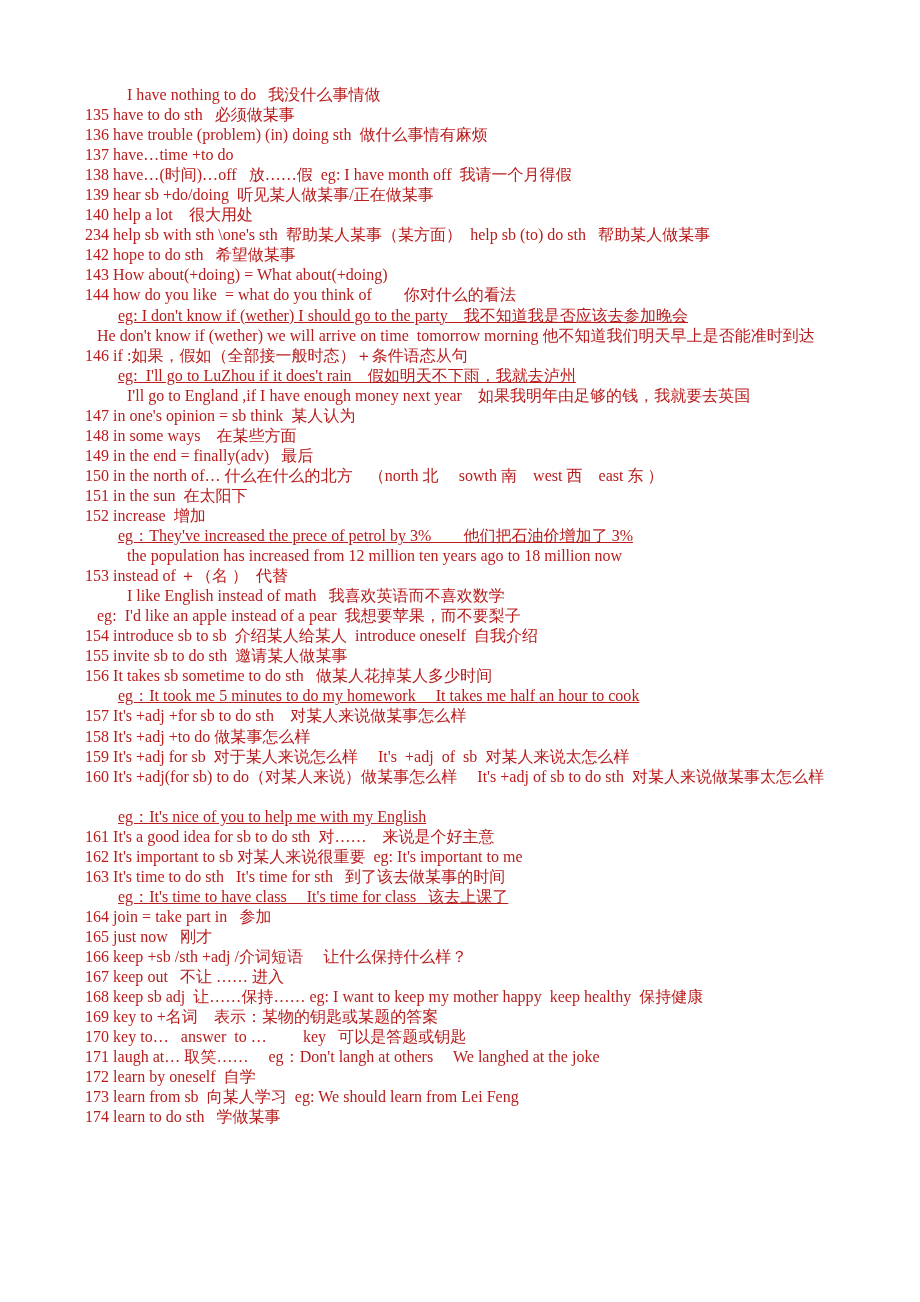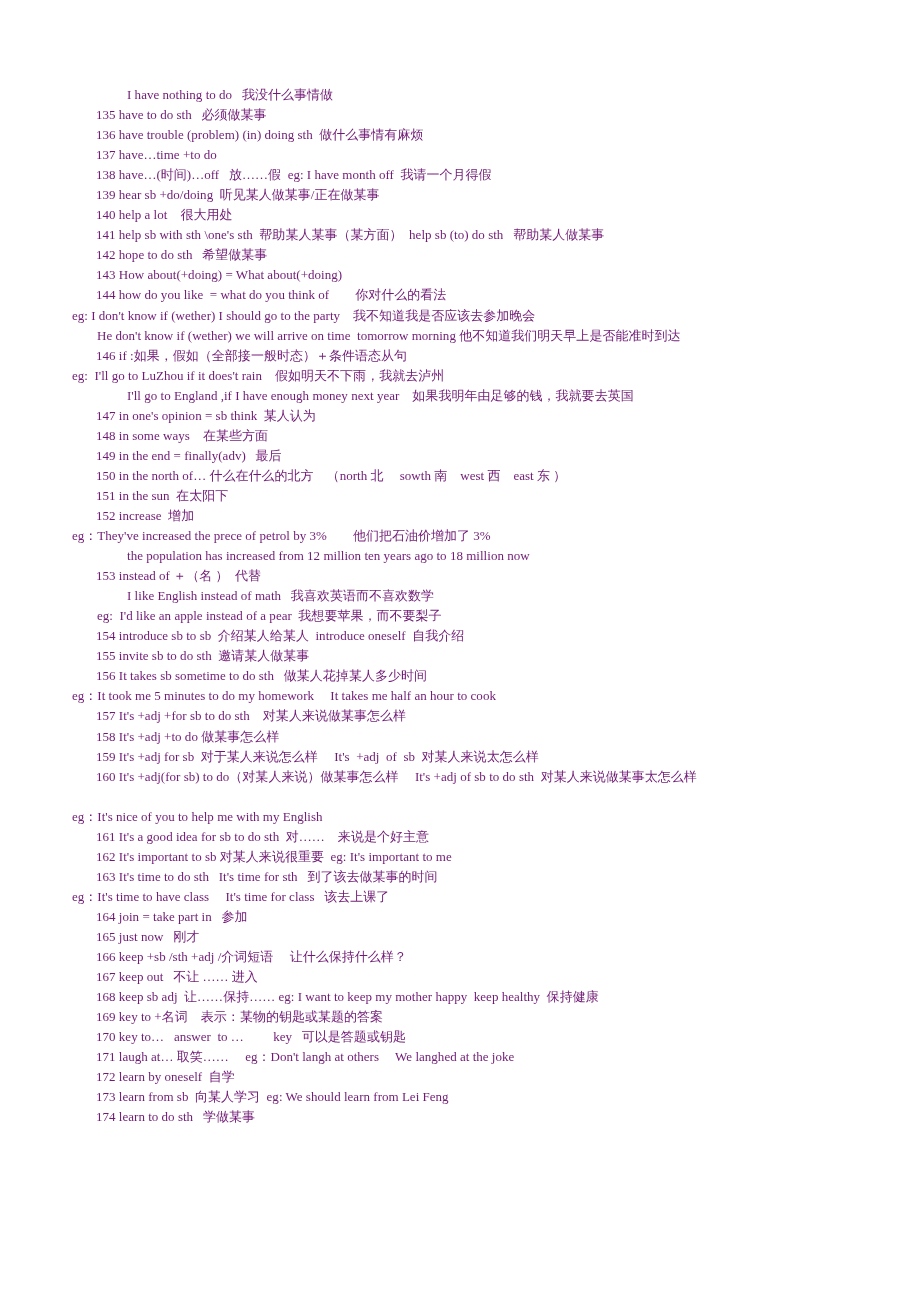--- a/index.html
+++ b/index.html
@@ -21,50 +21,50 @@
     background: #ffffff;
     box-sizing: border-box;
     padding: 85px 0 0 0;
   }
   #doc-body {
     position: relative;
     margin: 0;
     padding: 0;
   }
   .line {
-    font-size: 13px;
+    font-size: 16px;
     line-height: 20.05px;
     height: 20.05px;
     white-space: pre;
-    color: #701a75;
+    color: #b91c1c;
     letter-spacing: 0.02px;
     font-family: "Liberation Serif", "DejaVu Serif", serif;
   }
   
-  .ind0 { padding-left: 85px; margin-left: 11px; }
+  .ind0 { padding-left: 85px; }
   .ind1 { padding-left: 97px; }
-  .ind2 { padding-left: 72px; }
+  .ind2 { padding-left: 118px; text-decoration: underline; }
   .ind4 { padding-left: 127px; }
   .blank { height: 20.05px; }
   
   .line { font-synthesis: none; }
 </style>
 </head>
 <body>
 
 <div id="page">
   <div id="doc-body">
       <div class="line ind4">I have nothing to do   我没什么事情做</div>
       <div class="line ind0">135 have to do sth   必须做某事</div>
       <div class="line ind0">136 have trouble (problem) (in) doing sth  做什么事情有麻烦</div>
       <div class="line ind0">137 have…time +to do</div>
       <div class="line ind0">138 have…(时间)…off   放……假  eg: I have month off  我请一个月得假</div>
       <div class="line ind0">139 hear sb +do/doing  听见某人做某事/正在做某事</div>
       <div class="line ind0">140 help a lot    很大用处</div>
-      <div class="line ind0">141 help sb with sth \one's sth  帮助某人某事（某方面）  help sb (to) do sth   帮助某人做某事</div>
+      <div class="line ind0">234 help sb with sth \one's sth  帮助某人某事（某方面）  help sb (to) do sth   帮助某人做某事</div>
       <div class="line ind0">142 hope to do sth   希望做某事</div>
       <div class="line ind0">143 How about(+doing) = What about(+doing)</div>
       <div class="line ind0">144 how do you like  = what do you think of　　你对什么的看法</div>
       <div class="line ind2">eg: I don't know if (wether) I should go to the party　我不知道我是否应该去参加晚会</div>
       <div class="line ind1">He don't know if (wether) we will arrive on time  tomorrow morning 他不知道我们明天早上是否能准时到达</div>
       <div class="line ind0">146 if :如果，假如（全部接一般时态）＋条件语态从句</div>
       <div class="line ind2">eg:  I'll go to LuZhou if it does't rain　假如明天不下雨，我就去泸州</div>
       <div class="line ind4">I'll go to England ,if I have enough money next year　如果我明年由足够的钱，我就要去英国</div>
       <div class="line ind0">147 in one's opinion = sb think  某人认为</div>
       <div class="line ind0">148 in some ways    在某些方面</div>

